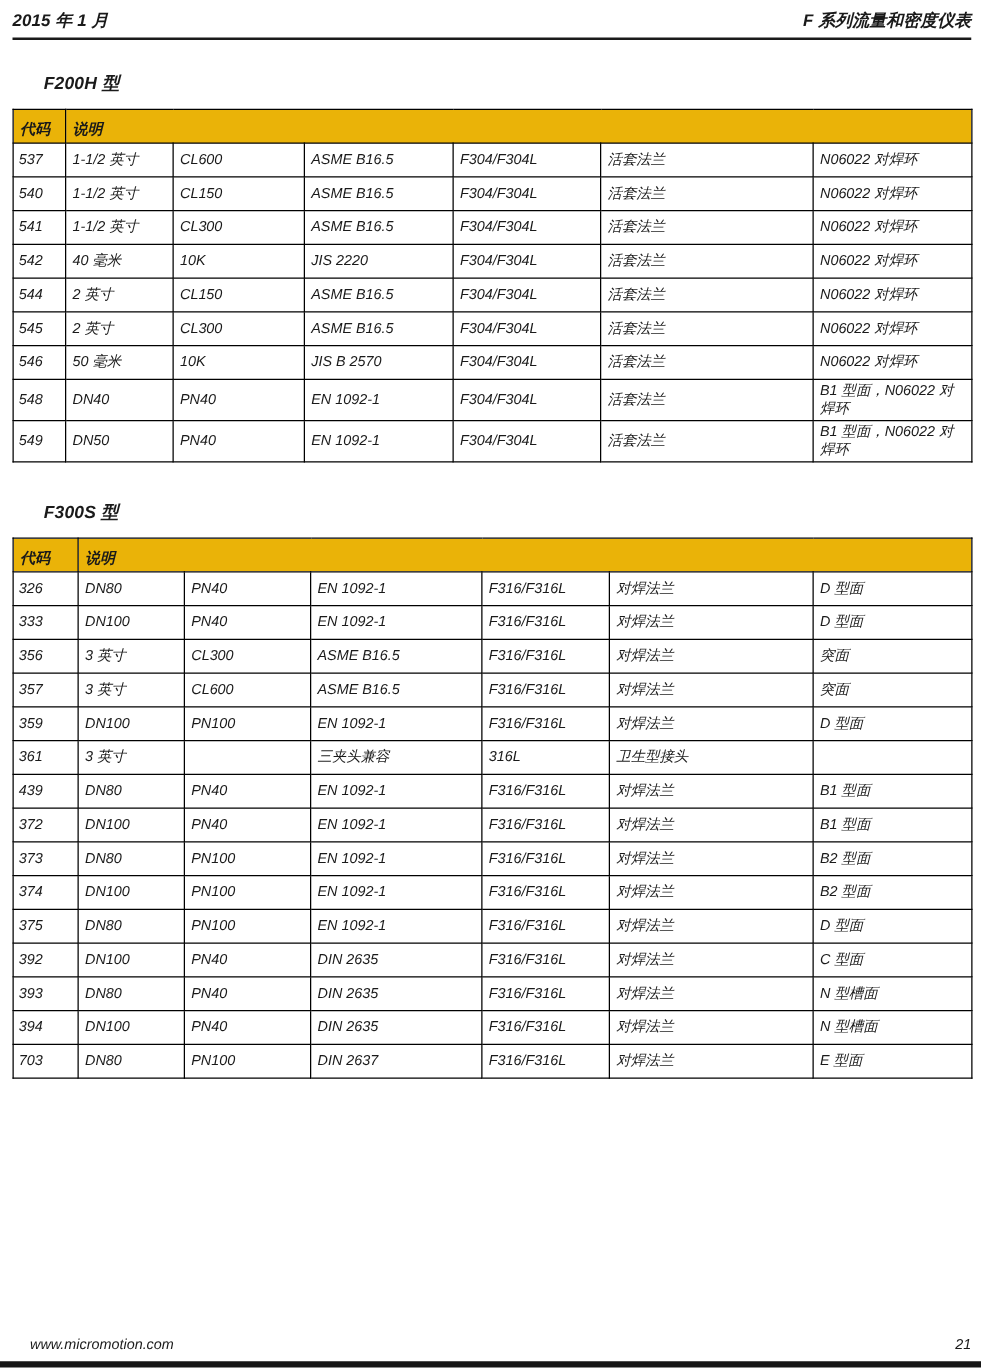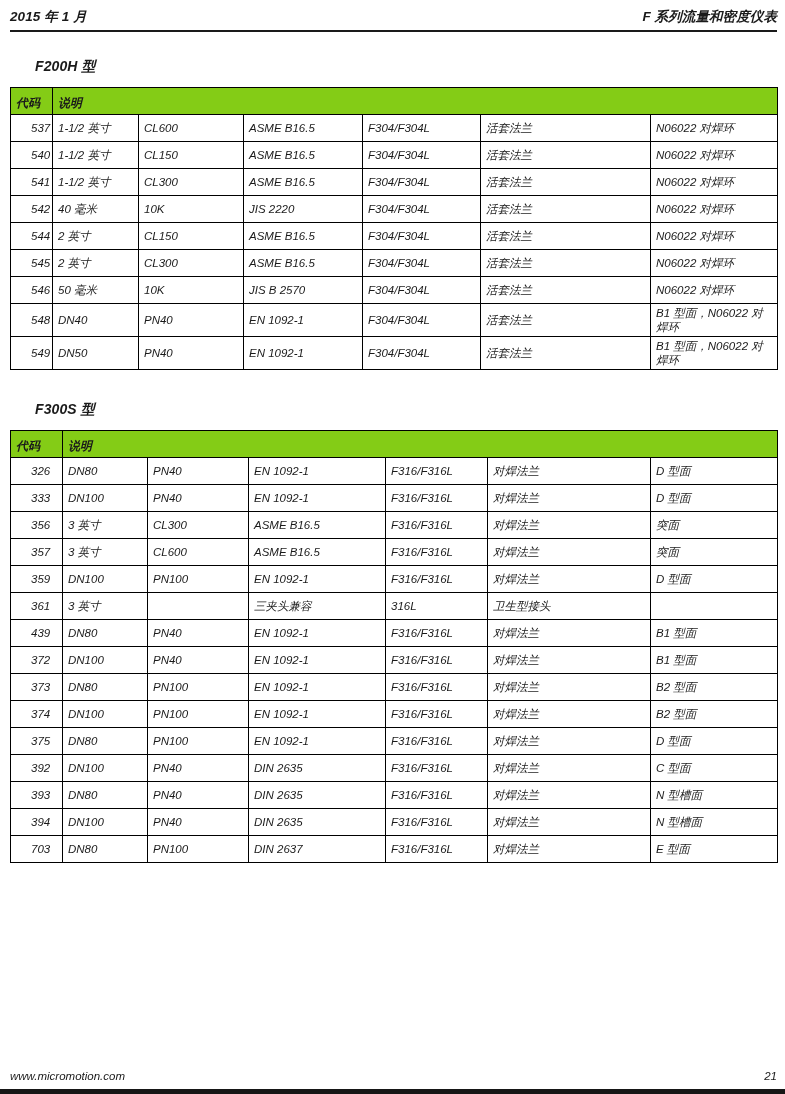--- a/index.html
+++ b/index.html
@@ -48,38 +48,38 @@
   }
   table.spec-table th,
   table.spec-table td {
     border: 1px solid #000;
     font-size: 11.5px;
     line-height: 14px;
     text-align: left;
     overflow: hidden;
   }
   table.spec-table th {
-    background: #84cc16;
+    background: #eab308;
     font-weight: 700;
     font-size: 12px;
     height: 27px;
     vertical-align: bottom;
     padding: 3px 5px 4px 5px;
   }
   table.spec-table td {
     height: 27px;
     vertical-align: middle;
     padding: 2px 5px;
   }
-  table.spec-table td:first-child { padding-left: 20px; }
+  table.spec-table td:first-child { padding-left: 4px; }
 
   
   .page-footer {
     position: absolute;
-    left: 10px;
+    left: 24px;
     right: 8px;
     bottom: 12px;
     display: flex;
     justify-content: space-between;
     align-items: baseline;
     font-size: 11.5px;
   }
   .footer-url { color: #1a1a1a; text-decoration: none; }
   .bottom-bar {
     position: absolute;

